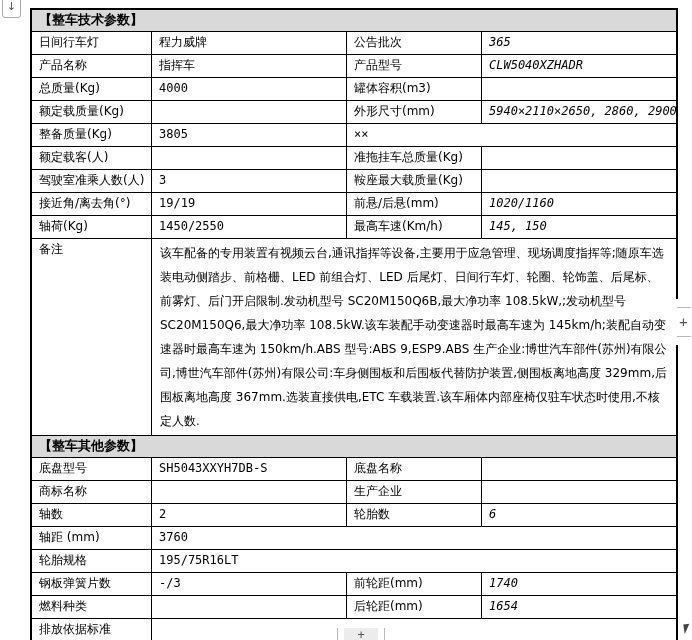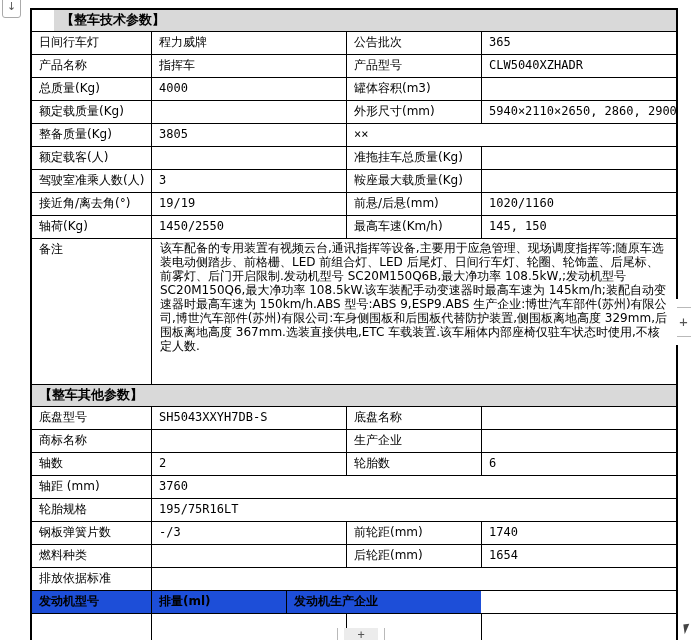--- a/index.html
+++ b/index.html
@@ -9,40 +9,40 @@
     color:#000;position:relative;
   }
   .page{position:absolute;inset:0;}
 
   
   .tbl{
     position:absolute;left:30px;top:8px;width:648px;
     border:2px solid #000;background:#fff;box-sizing:border-box;
   }
   .row{display:flex;border-top:1px solid #000;}
-  .tbl .row:first-child{border-top:none;margin-left:22px;}
+  .tbl .row:first-child{border-top:none;}
   .cell{
     box-sizing:border-box;border-left:1px solid #000;
     padding:0 0 0 7px;font-size:12px;line-height:21px;height:22px;
     white-space:nowrap;overflow:hidden;
   }
   .cell:first-child{border-left:none;}
   .c1{width:119px;}
   .c2{width:195px;}
   .c3{width:135px;}
-  .c4{flex:1;}
+  .c4{flex:1;font-style:italic;}
   .cspan{flex:1;}
   .val{font-family:"DejaVu Sans Mono","Liberation Mono",monospace;font-size:12px;}
   .sec-header{
     background:#d9d9d9;font-weight:bold;height:21px;line-height:20px;
     font-size:13px;border-left:none;flex:1;
   }
   .remark-row .cell{height:auto;}
   .remark{
-    white-space:normal;line-height:14px;min-height:145px;
+    white-space:normal;line-height:24px;min-height:145px;
     padding:2px 8px 2px 8px;font-family:"DejaVu Sans","Liberation Sans",sans-serif;
   }
   .eng-head .cell{background:#1d4ed8;font-weight:bold;}
   .eng-body .cell{height:47px;padding-top:1px;}
 
   
   .scroll-anchor{
     position:absolute;left:2px;top:-5px;width:17px;height:21px;
     border:1px solid #aaa;border-radius:3px;background:#fff;
     color:#555;font-size:11px;text-align:center;line-height:22px;

